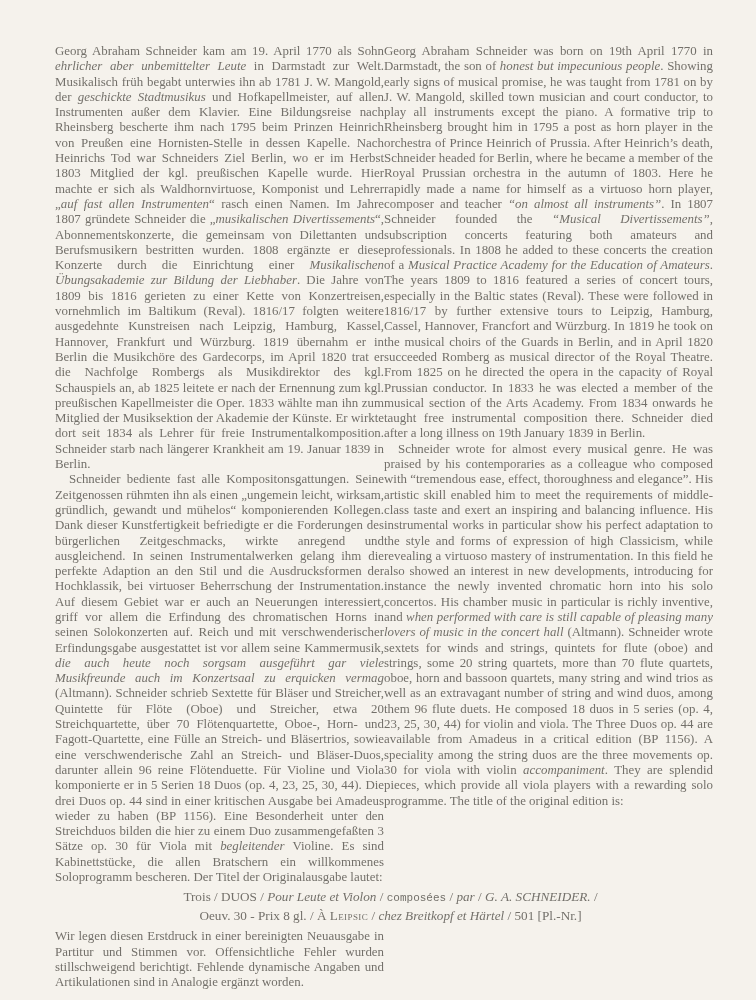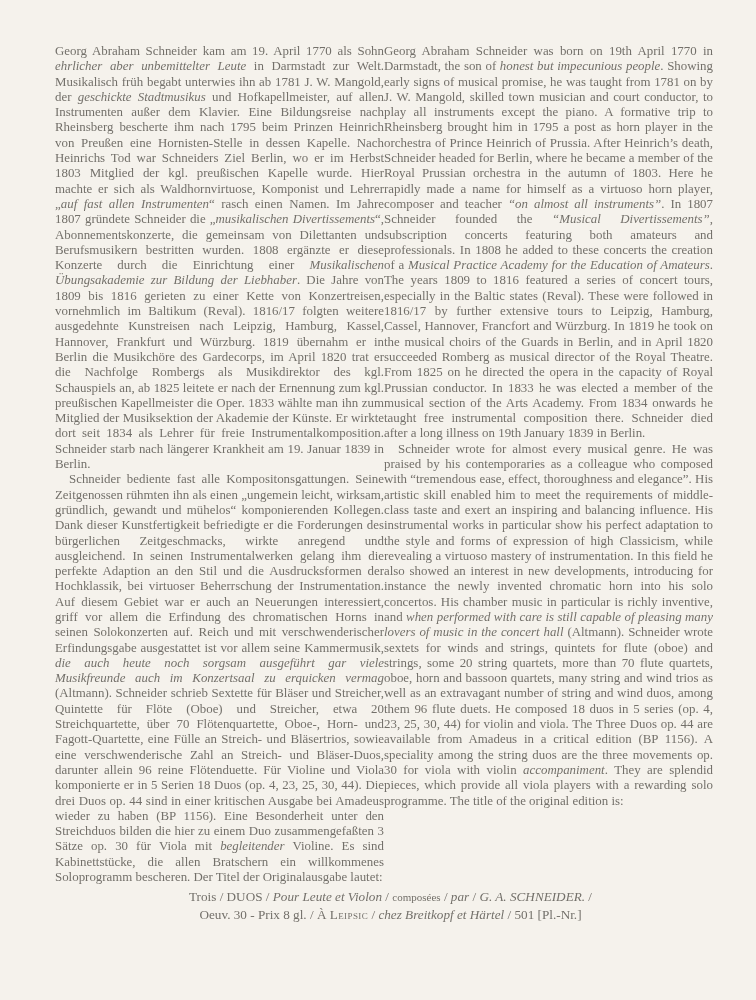--- a/index.html
+++ b/index.html
@@ -46,21 +46,21 @@
   .title-block {
     margin-top: 3px;
     text-align: center;
     font-size: 13.2px;
     line-height: 17px;
   }
   .notes {
     margin-top: 5px;
   }
   .run-italic { font-style: italic; }
-  .run-small { font-size: 11px; }
+  .run-small { font-size: 11px; font-family: Liberation Mono, monospace; }
   .run-smallcaps { font-variant: small-caps; letter-spacing: 0.4px; text-align: center; }
 </style>
 </head>
 <body>
 
 <div class="page">
 
   <div class="columns">
     <div class="col" lang="de">
       <p><span>Georg Abraham Schneider kam am 19. April 1770 als Sohn </span><span class="run-italic">ehrlicher aber unbemittelter Leute</span><span> in Darmstadt zur Welt. Musikalisch früh begabt unterwies ihn ab 1781 J. W. Mangold, der </span><span class="run-italic">geschickte Stadtmusikus</span><span> und Hofkapellmeister, auf allen Instrumenten außer dem Klavier. Eine Bildungsreise nach Rheinsberg bescherte ihm nach 1795 beim Prinzen Heinrich von Preußen eine Hornisten-Stelle in dessen Kapelle. Nach Heinrichs Tod war Schneiders Ziel Berlin, wo er im Herbst 1803 Mitglied der kgl. preußischen Kapelle wurde. Hier machte er sich als Waldhornvirtuose, Komponist und Lehrer „</span><span class="run-italic">auf fast allen Instrumenten</span><span>“ rasch einen Namen. Im Jahre 1807 gründete Schneider die „</span><span class="run-italic">musikalischen Divertissements</span><span>“, Abonnementskonzerte, die gemeinsam von Dilettanten und Berufsmusikern bestritten wurden. 1808 ergänzte er diese Konzerte durch die Einrichtung einer </span><span class="run-italic">Musikalischen Übungsakademie zur Bildung der Liebhaber</span><span>. Die Jahre von 1809 bis 1816 gerieten zu einer Kette von Konzertreisen, vornehmlich im Baltikum (Reval). 1816/17 folgten weitere ausgedehnte Kunstreisen nach Leipzig, Hamburg, Kassel, Hannover, Frankfurt und Würzburg. 1819 übernahm er in Berlin die Musikchöre des Gardecorps, im April 1820 trat er die Nachfolge Rombergs als Musikdirektor des kgl. Schauspiels an, ab 1825 leitete er nach der Ernennung zum kgl. preußischen Kapellmeister die Oper. 1833 wählte man ihn zum Mitglied der Musiksektion der Akademie der Künste. Er wirkte dort seit 1834 als Lehrer für freie Instrumentalkomposition. Schneider starb nach längerer Krankheit am 19. Januar 1839 in Berlin.</span></p>
@@ -71,15 +71,18 @@
       <p class="indent"><span>Schneider wrote for almost every musical genre. He was praised by his contemporaries as a colleague who composed with “tremendous ease, effect, thoroughness and elegance”. His artistic skill enabled him to meet the requirements of middle-class taste and exert an inspiring and balancing influence. His instrumental works in particular show his perfect adaptation to the style and forms of expression of high Classicism, while revealing a virtuoso mastery of instrumentation. In this field he also showed an interest in new developments, introducing for instance the newly invented chromatic horn into his solo concertos. His chamber music in particular is richly inventive, and </span><span class="run-italic">when performed with care is still capable of pleasing many lovers of music in the concert hall</span><span> (Altmann). Schneider wrote sextets for winds and strings, quintets for flute (oboe) and strings, some 20 string quartets, more than 70 flute quartets, oboe, horn and bassoon quartets, many string and wind trios as well as an extravagant number of string and wind duos, among them 96 flute duets. He composed 18 duos in 5 series (op. 4, 23, 25, 30, 44) for violin and viola. The Three Duos op. 44 are available from Amadeus in a critical edition (BP 1156). A speciality among the string duos are the three movements op. 30 for viola with violin </span><span class="run-italic">accompaniment</span><span>. They are splendid pieces, which provide all viola players with a rewarding solo programme. The title of the original edition is:</span></p>
     </div>
   </div>
 
   <div class="title-block">
     <div class="title-line"><span>Trois / DUOS / </span><span class="run-italic">Pour Leute et Violon</span><span> / </span><span class="run-small">composées</span><span> / </span><span class="run-italic">par</span><span> / </span><span class="run-italic">G. A. SCHNEIDER.</span><span> /</span></div>
     <div class="title-line"><span>Oeuv. 30 - Prix 8 gl. / À </span><span class="run-smallcaps">Leipsic</span><span> / </span><span class="run-italic">chez Breitkopf et Härtel</span><span> / 501 [Pl.-Nr.]</span></div>
   </div>
 
   <div class="notes">
+    <div class="col" lang="de">
+      <p><span>Wir legen diesen Erstdruck in einer bereinigten Neuausgabe in Partitur und Stimmen vor. Offensichtliche Fehler wurden stillschweigend berichtigt. Fehlende dynamische Angaben und Artikulationen sind in Analogie ergänzt worden.</span></p>
+    </div>
   </div>
 
 </div>
 
 </body></html>

